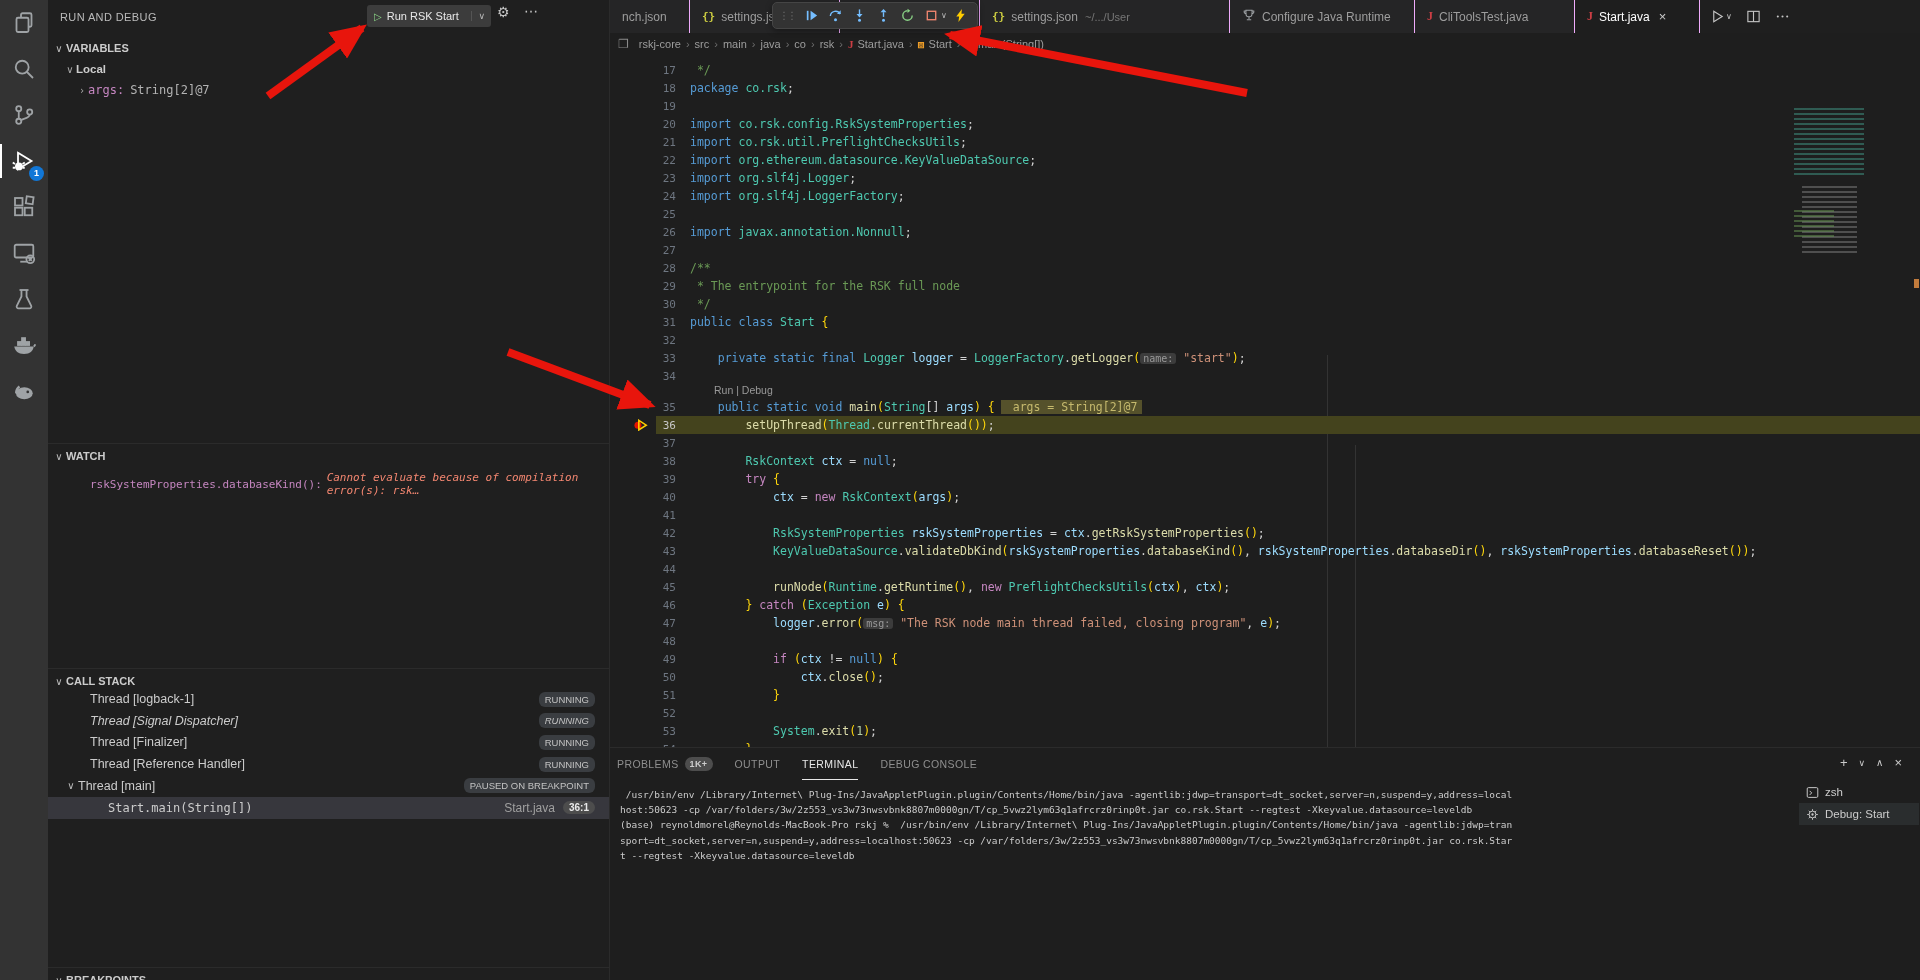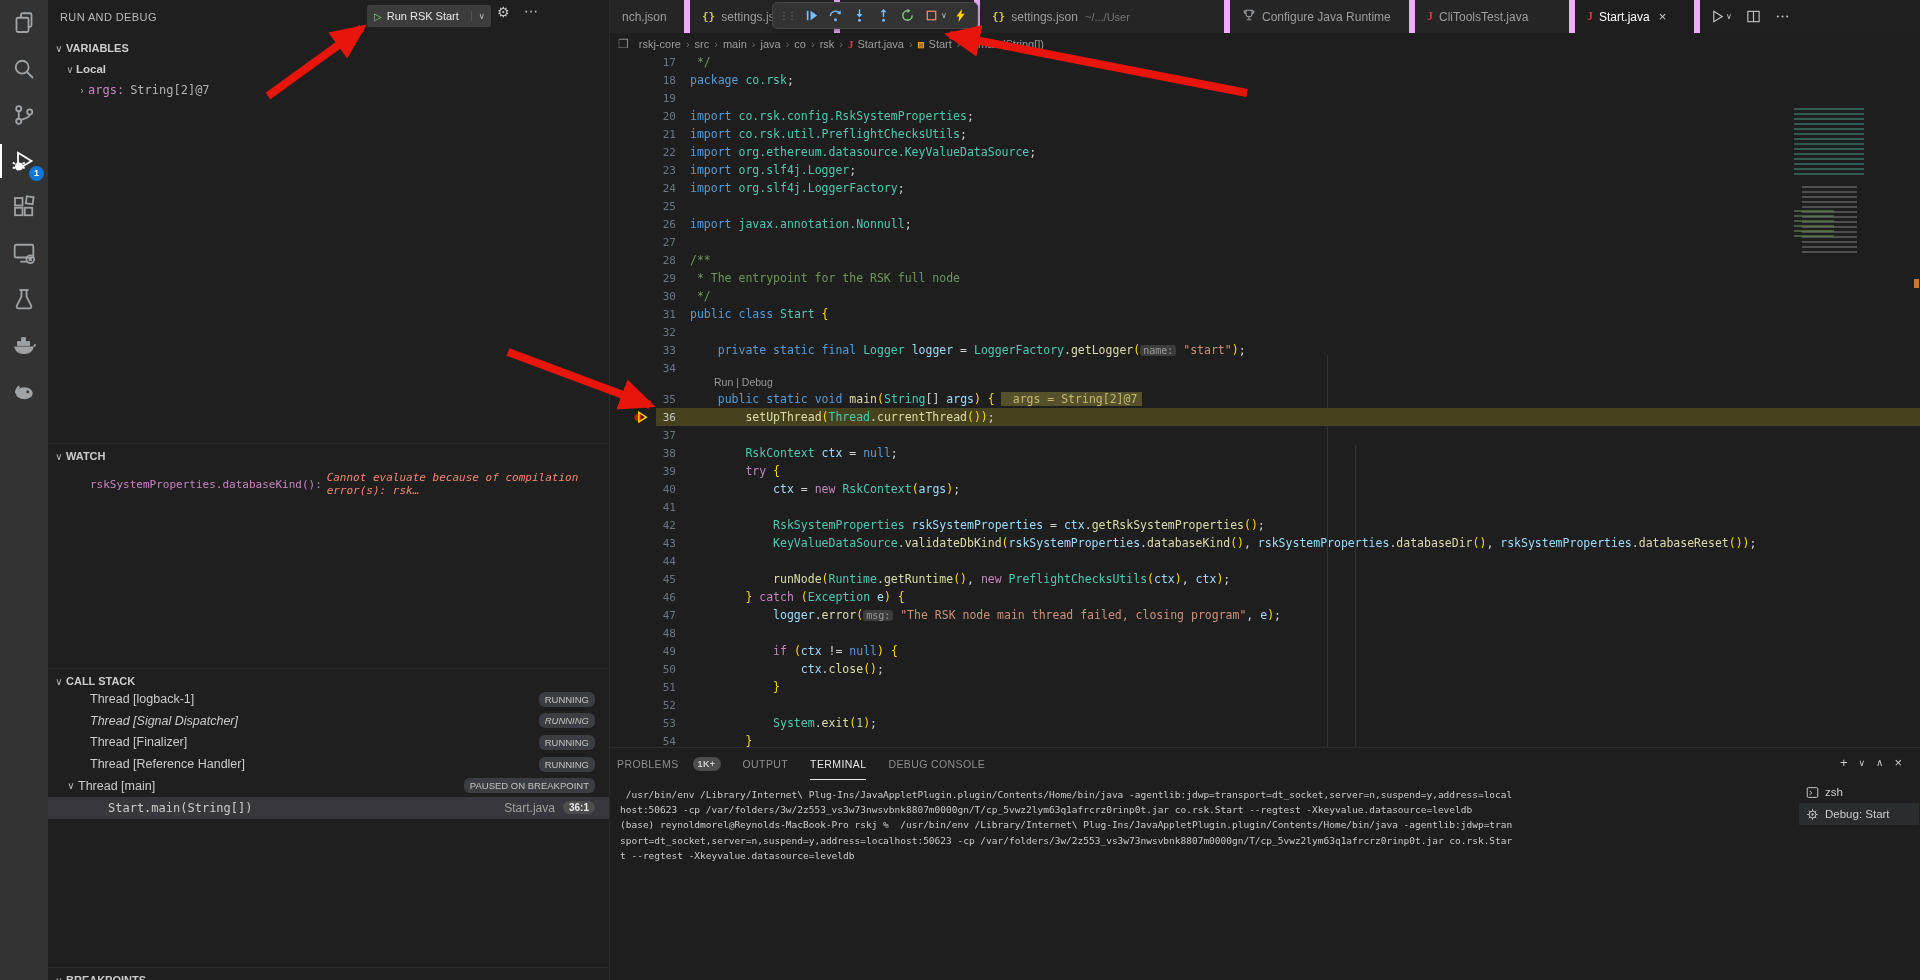--- a/index.html
+++ b/index.html
@@ -50,21 +50,21 @@
               padding:2px 6px; border-radius:6px; white-space:nowrap; }
   .cs-frame { background:#37373d; }
   .cs-frame .nm { margin-left:60px; font-family:"DejaVu Sans Mono", monospace; font-size:12px; }
   .cs-file { margin-left:auto; color:#a0a0a0; font-size:12px; }
   .cs-line-badge { margin:0 14px 0 8px; background:#4d4d4d; color:#e8e8e8; font-size:10px; padding:1px 6px;
                    border-radius:8px; font-weight:bold; }
 
   
   .tabbar { position:absolute; left:610px; top:0; right:0; height:33px; background:#1f1f1f;
             display:flex; align-items:stretch; }
-  .tab { display:flex; align-items:center; background:#252526; border-right:6px solid #f0abfc;
+  .tab { display:flex; align-items:center; background:#252526; border-right:1px solid #f0abfc;
          padding:0 12px; font-size:12px; color:#9d9d9d; cursor:pointer; overflow:hidden; white-space:nowrap; }
   .tab.active { background:#1e1e1e; color:#ffffff; }
   .tab .ticon { margin-right:6px; font-weight:bold; }
   .ticon.braces { color:#cbcb41; font-size:11px; font-family:"DejaVu Sans Mono",monospace; }
   .ticon.java { color:#cc3e44; font-size:12px; font-family:"Liberation Serif",serif; font-weight:bold; }
   .tab .tdesc { margin-left:7px; color:#767676; font-size:11px; }
   .tab .tclose { margin-left:9px; color:#cccccc; font-size:13px; }
   .tab.fragment { justify-content:flex-end; }
   .editor-actions { display:flex; align-items:center; color:#c5c5c5; padding-left:10px; gap:14px; font-size:13px; }
   .editor-actions .ea { cursor:pointer; display:flex; align-items:center; }
@@ -85,21 +85,21 @@
   .bc-editors-icon { margin:0 10px 0 8px; color:#8a8a8a; font-size:12px; cursor:pointer; }
   .bc-item { display:flex; align-items:flex-start; cursor:pointer; }
   .bc-sep { margin:0 5px; color:#6e6e6e; }
   .bc-ic { margin-right:4px; font-weight:bold; }
   .bc-ic.java { color:#cc3e44; font-family:"Liberation Serif",serif; }
   .bc-ic.cls { color:#ee9d28; }
   .bc-ic.mth { color:#b180d7; }
 
   
   .editor { position:absolute; left:610px; top:55px; right:0; bottom:233px; background:#1e1e1e; overflow:hidden; }
-  .code-lines { position:absolute; left:0; right:0; top:0; transform:translateY(-2px);
+  .code-lines { position:absolute; left:0; right:0; top:8px; transform:translateY(-2px);
                 font-family:"DejaVu Sans Mono", monospace; font-size:11.5px; }
   .cl { position:relative; height:18px; display:flex; align-items:center; white-space:pre; }
   .cl .ln { width:66px; text-align:right; color:#6e7681; flex:none; font-size:11px; }
   .cl .ct { padding-left:14px; }
   .cl.cur { background:linear-gradient(to right, transparent 0, transparent 46px, #44431d 46px); }
   .cl.cur .ln { color:#c6c6c6; }
   .bp-ico { position:absolute; left:24px; top:3px; width:14px; height:12px; }
   .codelens { height:13px; position:relative; }
   .codelens span { position:absolute; left:104px; top:-1px; font-family:"Liberation Sans",sans-serif;
                    font-size:10.5px; color:#999999; cursor:pointer; }
@@ -117,21 +117,21 @@
       repeating-linear-gradient(180deg, rgba(212,212,212,.3) 0 2px, rgba(0,0,0,0) 2px 5px);
     background-size:40px 30px, 70px 70px, 55px 156px;
     background-position:4px 110px, 4px 8px, 12px 86px;
     background-repeat:no-repeat; }
   .ruler-mark { position:absolute; right:1px; top:279px; width:5px; height:9px; background:#c27b3c; }
 
   
   .panel { position:absolute; left:610px; top:747px; right:0; bottom:0; background:#1e1e1e; border-top:1px solid #2b2b2b; }
   .panel-tabs { position:absolute; left:7px; top:0; height:32px; display:flex; align-items:center; gap:22px; }
   .ptab { font-size:10.5px; letter-spacing:.4px; color:#8f8f8f; cursor:pointer; height:32px; display:flex;
-          align-items:center; gap:14px; }
+          align-items:center; gap:6px; }
   .ptab.active { color:#e7e7e7; border-bottom:1px solid #e7e7e7; }
   .pbadge { background:#4d4d4d; color:#cccccc; font-size:9px; padding:2px 5px; border-radius:9px; font-weight:bold; }
   .panel-actions { position:absolute; right:18px; top:7px; display:flex; gap:11px; color:#cccccc; font-size:13px; }
   .panel-actions span { cursor:pointer; }
   .term { position:absolute; left:10px; top:39px; right:130px; font-family:"DejaVu Sans Mono", monospace;
           font-size:9.5px; line-height:15.2px; color:#cccccc; white-space:pre; overflow:hidden; }
   .sessions { position:absolute; right:1px; top:33px; width:120px;text-align:center; }
   .sess { height:22px; display:flex; align-items:center; font-size:11.5px; color:#cccccc; cursor:pointer; padding-left:6px;}
   .sess.active { background:#2a2d2e; }
   .sess .sic { width:14px; height:14px; margin-right:6px; display:flex; align-items:center; justify-content:center; }

